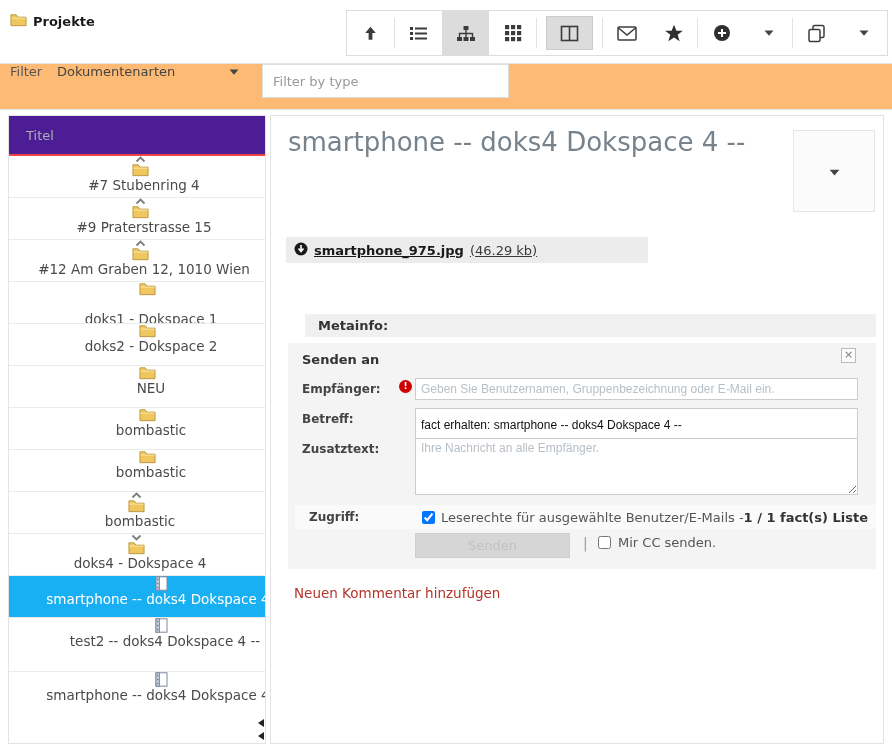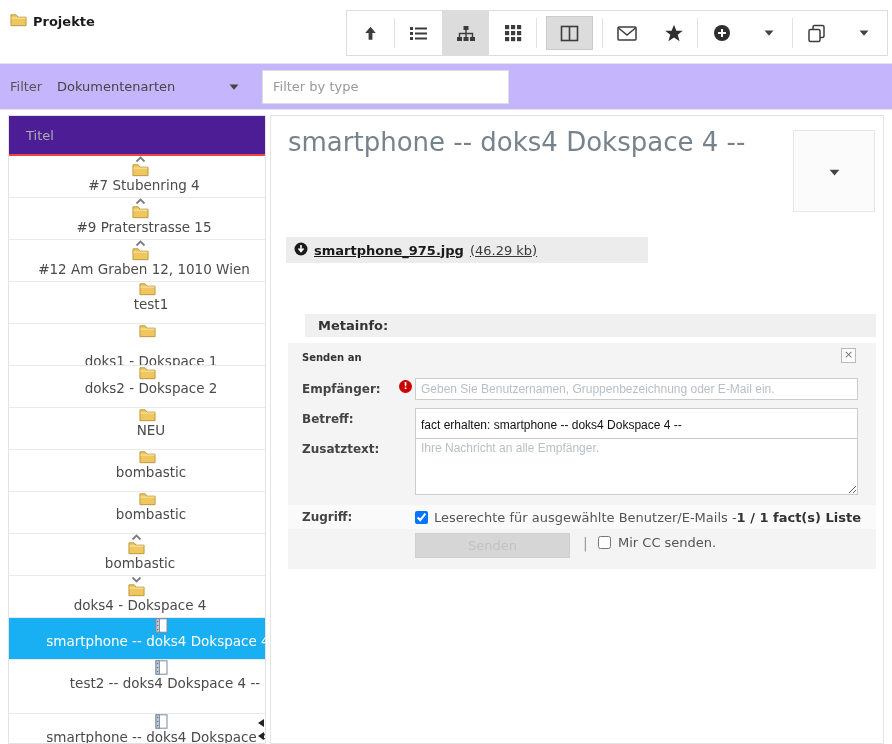--- a/index.html
+++ b/index.html
@@ -12,22 +12,22 @@
   .app-title { position:absolute; left:10px; top:13px; display:flex; align-items:center; gap:6px;
     font-size:13px; font-weight:bold; color:#1a1a1a; }
   .toolbar { position:absolute; right:4px; top:10px; height:46px; display:flex; align-items:stretch;
     border:1px solid #ddd; background:#fff; }
   .tb-btn { width:47px; display:flex; align-items:center; justify-content:center; cursor:pointer; }
   .tb-btn.active { background:#dcdcdc; }
   .tb-btn.boxed { background:#dcdcdc; border:1px solid #cbcbcb; margin:5px 9px; width:47px; }
   .tb-sep { width:1px; background:#e2e2e2; margin:7px 0; }
   .tb-btn svg { display:block; }
   
-  .filter-bar { position:absolute; left:0; top:63px; width:892px; height:47px; background:#c4b5fd;
-    border-top:1px solid #e5e5e5; border-bottom:1px solid #e5e5e5; display:flex; align-items:center; }
+  .filter-bar { position:absolute; left:0; top:63px; width:892px; height:47px; background:#fdba74;
+    border-top:1px solid #e5e5e5; border-bottom:1px solid #e5e5e5; display:flex; align-items:flex-start; }
   .filter-label { margin-left:10px; width:47px; font-size:13px; color:#555; }
   .type-dropdown { width:183px; display:flex; align-items:center; justify-content:space-between;
     font-size:13px; color:#444; cursor:pointer; }
   .filter-input { margin-left:22px; width:247px; height:34px; border:1px solid #ddd; background:#fff;
     padding:0 10px; font-size:13px; color:#444; font-family:"DejaVu Sans", sans-serif; }
   .filter-input::placeholder { color:#999; }
   
   .tree-panel { position:absolute; left:8px; top:115px; width:258px; height:629px;
     border:1px solid #e3e3e3; background:#fff; overflow:hidden; }
   .tree-header { height:40px; line-height:40px; padding-left:17px; font-size:13px; color:#aeaeae;
@@ -49,33 +49,33 @@
   .doc-title { position:absolute; left:17px; top:11px; font-size:26px; color:#76828c; font-weight:400; }
   .title-dropdown { position:absolute; right:8px; top:14px; width:82px; height:82px;
     border:1px solid #e6e6e6; background:#fbfbfb; display:flex; align-items:center; justify-content:center; cursor:pointer; }
   .attachment { position:absolute; left:15px; top:121px; width:362px; height:26px; background:#ececec;
     display:flex; align-items:center; gap:6px; padding-left:8px; font-size:13px; cursor:pointer; }
   .attachment .fname { font-weight:bold; text-decoration:underline; color:#1a1a1a; }
   .attachment .fsize { text-decoration:underline; color:#3a3a3a; }
   .metainfo { position:absolute; left:10px; right:7px; top:198px; height:23px; background:#f0f0f0;
     line-height:23px; padding-left:13px; font-size:13px; font-weight:bold; color:#333;margin-left:24px; }
   .send-panel { position:absolute; left:17px; right:7px; top:227px; height:226px; background:#f4f4f4; }
-  .sp-header { padding:9px 0 0 14px; font-size:10px; font-weight:bold; color:#333; }
+  .sp-header { padding:9px 0 0 14px; font-size:13px; font-weight:bold; color:#333; }
   .sp-close { position:absolute; top:5px; right:20px; width:15px; height:15px; border:1px solid #bbb;
     background:#fcfcfc; color:#777; font-size:11px; line-height:12px; text-align:center; cursor:pointer; }
   .fld-label { position:absolute; left:14px; font-size:12px; font-weight:bold; color:#444; }
   .req-icon { position:absolute; left:111px; top:37px; width:13px; height:13px; border-radius:50%;
     background:#cc0000; color:#fff; font-size:9px; font-weight:bold; text-align:center; line-height:13px; }
   .sp-input, .sp-textarea { position:absolute; left:127px; width:443px; border:1px solid #ccc;
     background:#fff; font-family:"Liberation Sans", sans-serif; font-size:12px; color:#111; padding:2px 5px; }
   .sp-input::placeholder, .sp-textarea::placeholder { color:#b7bfc6; }
   #recipient-input { top:35px; height:22px; }
   #subject-input { top:65px; height:34px; }
   #message-textarea { top:95px; height:57px; resize:both; }
-  .access-strip { position:absolute; left:0; right:0; top:162px; height:24px; background:#fafafa;
+  .access-strip { position:absolute; left:7px; right:0; top:162px; height:24px; background:#fafafa;
     display:flex; align-items:center; font-size:13px; color:#555; }
   .access-strip .lbl { position:static; margin-left:14px; width:96px; font-size:12px; font-weight:bold; color:#444; }
   .access-strip input { margin:0 6px 0 17px; }
   .access-bold { font-weight:bold; color:#333; white-space:pre; }
   .send-btn { position:absolute; left:127px; top:190px; width:155px; height:25px; background:#d6d6d6;
     border:1px solid #cfcfcf; color:#c2c2c2; font-size:13px; text-align:center; line-height:23px; cursor:default; }
   .btn-sep { position:absolute; left:295px; top:192px; color:#999; font-size:14px; }
   .cc-wrap { position:absolute; left:310px; top:192px; display:flex; align-items:center; gap:7px;
     font-size:13px; color:#555; }
   .comment-link { position:absolute; left:23px; top:469px; font-size:13.5px; color:#b5342a; cursor:pointer; }
@@ -256,30 +256,20 @@
           </svg>
         </span>
     <span class="t-icon">
           <svg width="17" height="14" viewBox="0 0 18 14">
             <path d="M1 1.5h5.5l2 2.5H17V13H1z" fill="#efc75e" stroke="#b8963e"></path>
             <path d="M1.5 5h15" stroke="#fbe9a9" fill="none"></path>
           </svg>
         </span>
     <span class="t-label">#12 Am Graben 12, 1010 Wien</span>
   </div>
-      <div class="tree-row" style="padding-left: 28px;">
-
-    <span class="t-icon">
-          <svg width="17" height="14" viewBox="0 0 18 14">
-            <path d="M1 1.5h5.5l2 2.5H17V13H1z" fill="#efc75e" stroke="#b8963e"></path>
-            <path d="M1.5 5h15" stroke="#fbe9a9" fill="none"></path>
-          </svg>
-        </span>
-    <span class="t-label">test1</span>
-  </div>
       <div class="tree-row" style="padding-left: 28px; gap: 15px;">
 
     <span class="t-icon">
           <svg width="17" height="14" viewBox="0 0 18 14">
             <path d="M1 1.5h5.5l2 2.5H17V13H1z" fill="#efc75e" stroke="#b8963e"></path>
             <path d="M1.5 5h15" stroke="#fbe9a9" fill="none"></path>
           </svg>
         </span>
     <span class="t-label">doks1 - Dokspace 1</span>
   </div>
@@ -443,13 +433,14 @@
     </div>
 
     <div class="send-btn">Senden</div>
     <span class="btn-sep">|</span>
     <div class="cc-wrap">
       <input type="checkbox" style="">
       <span>Mir CC senden.</span>
     </div>
   </div>
 
+  <div class="comment-link">Neuen Kommentar hinzufügen</div>
 </div>
 
 </body></html>

